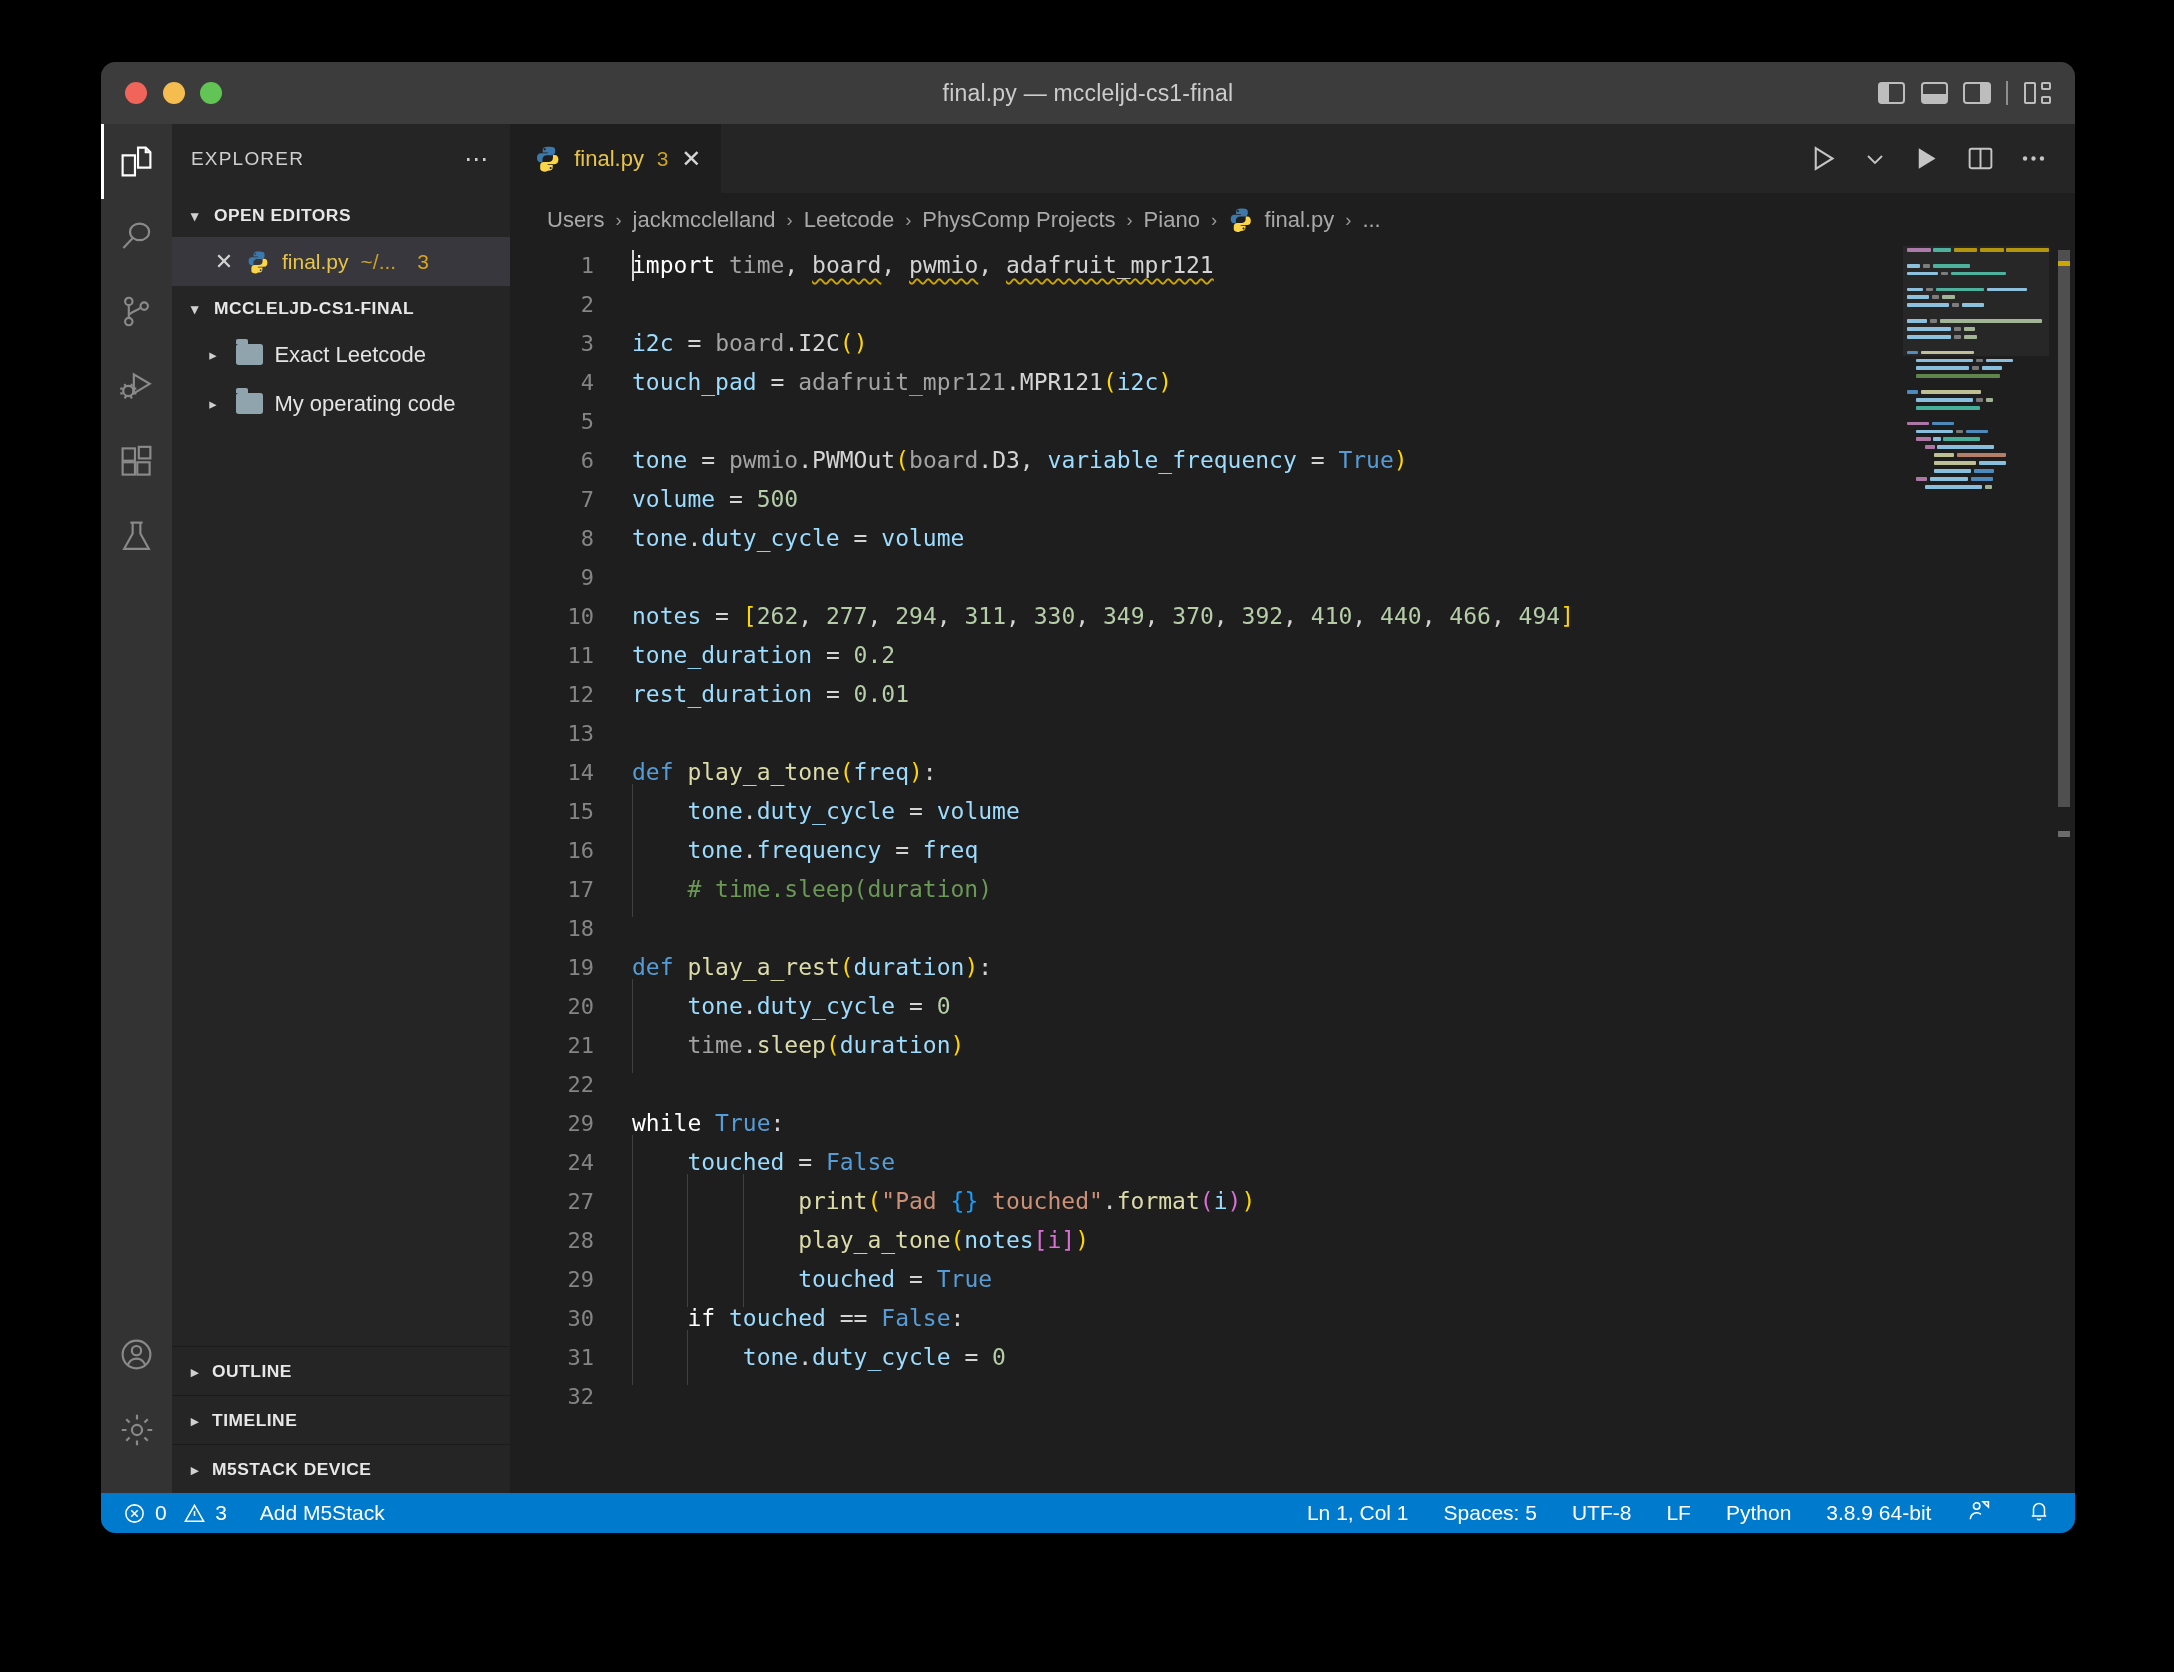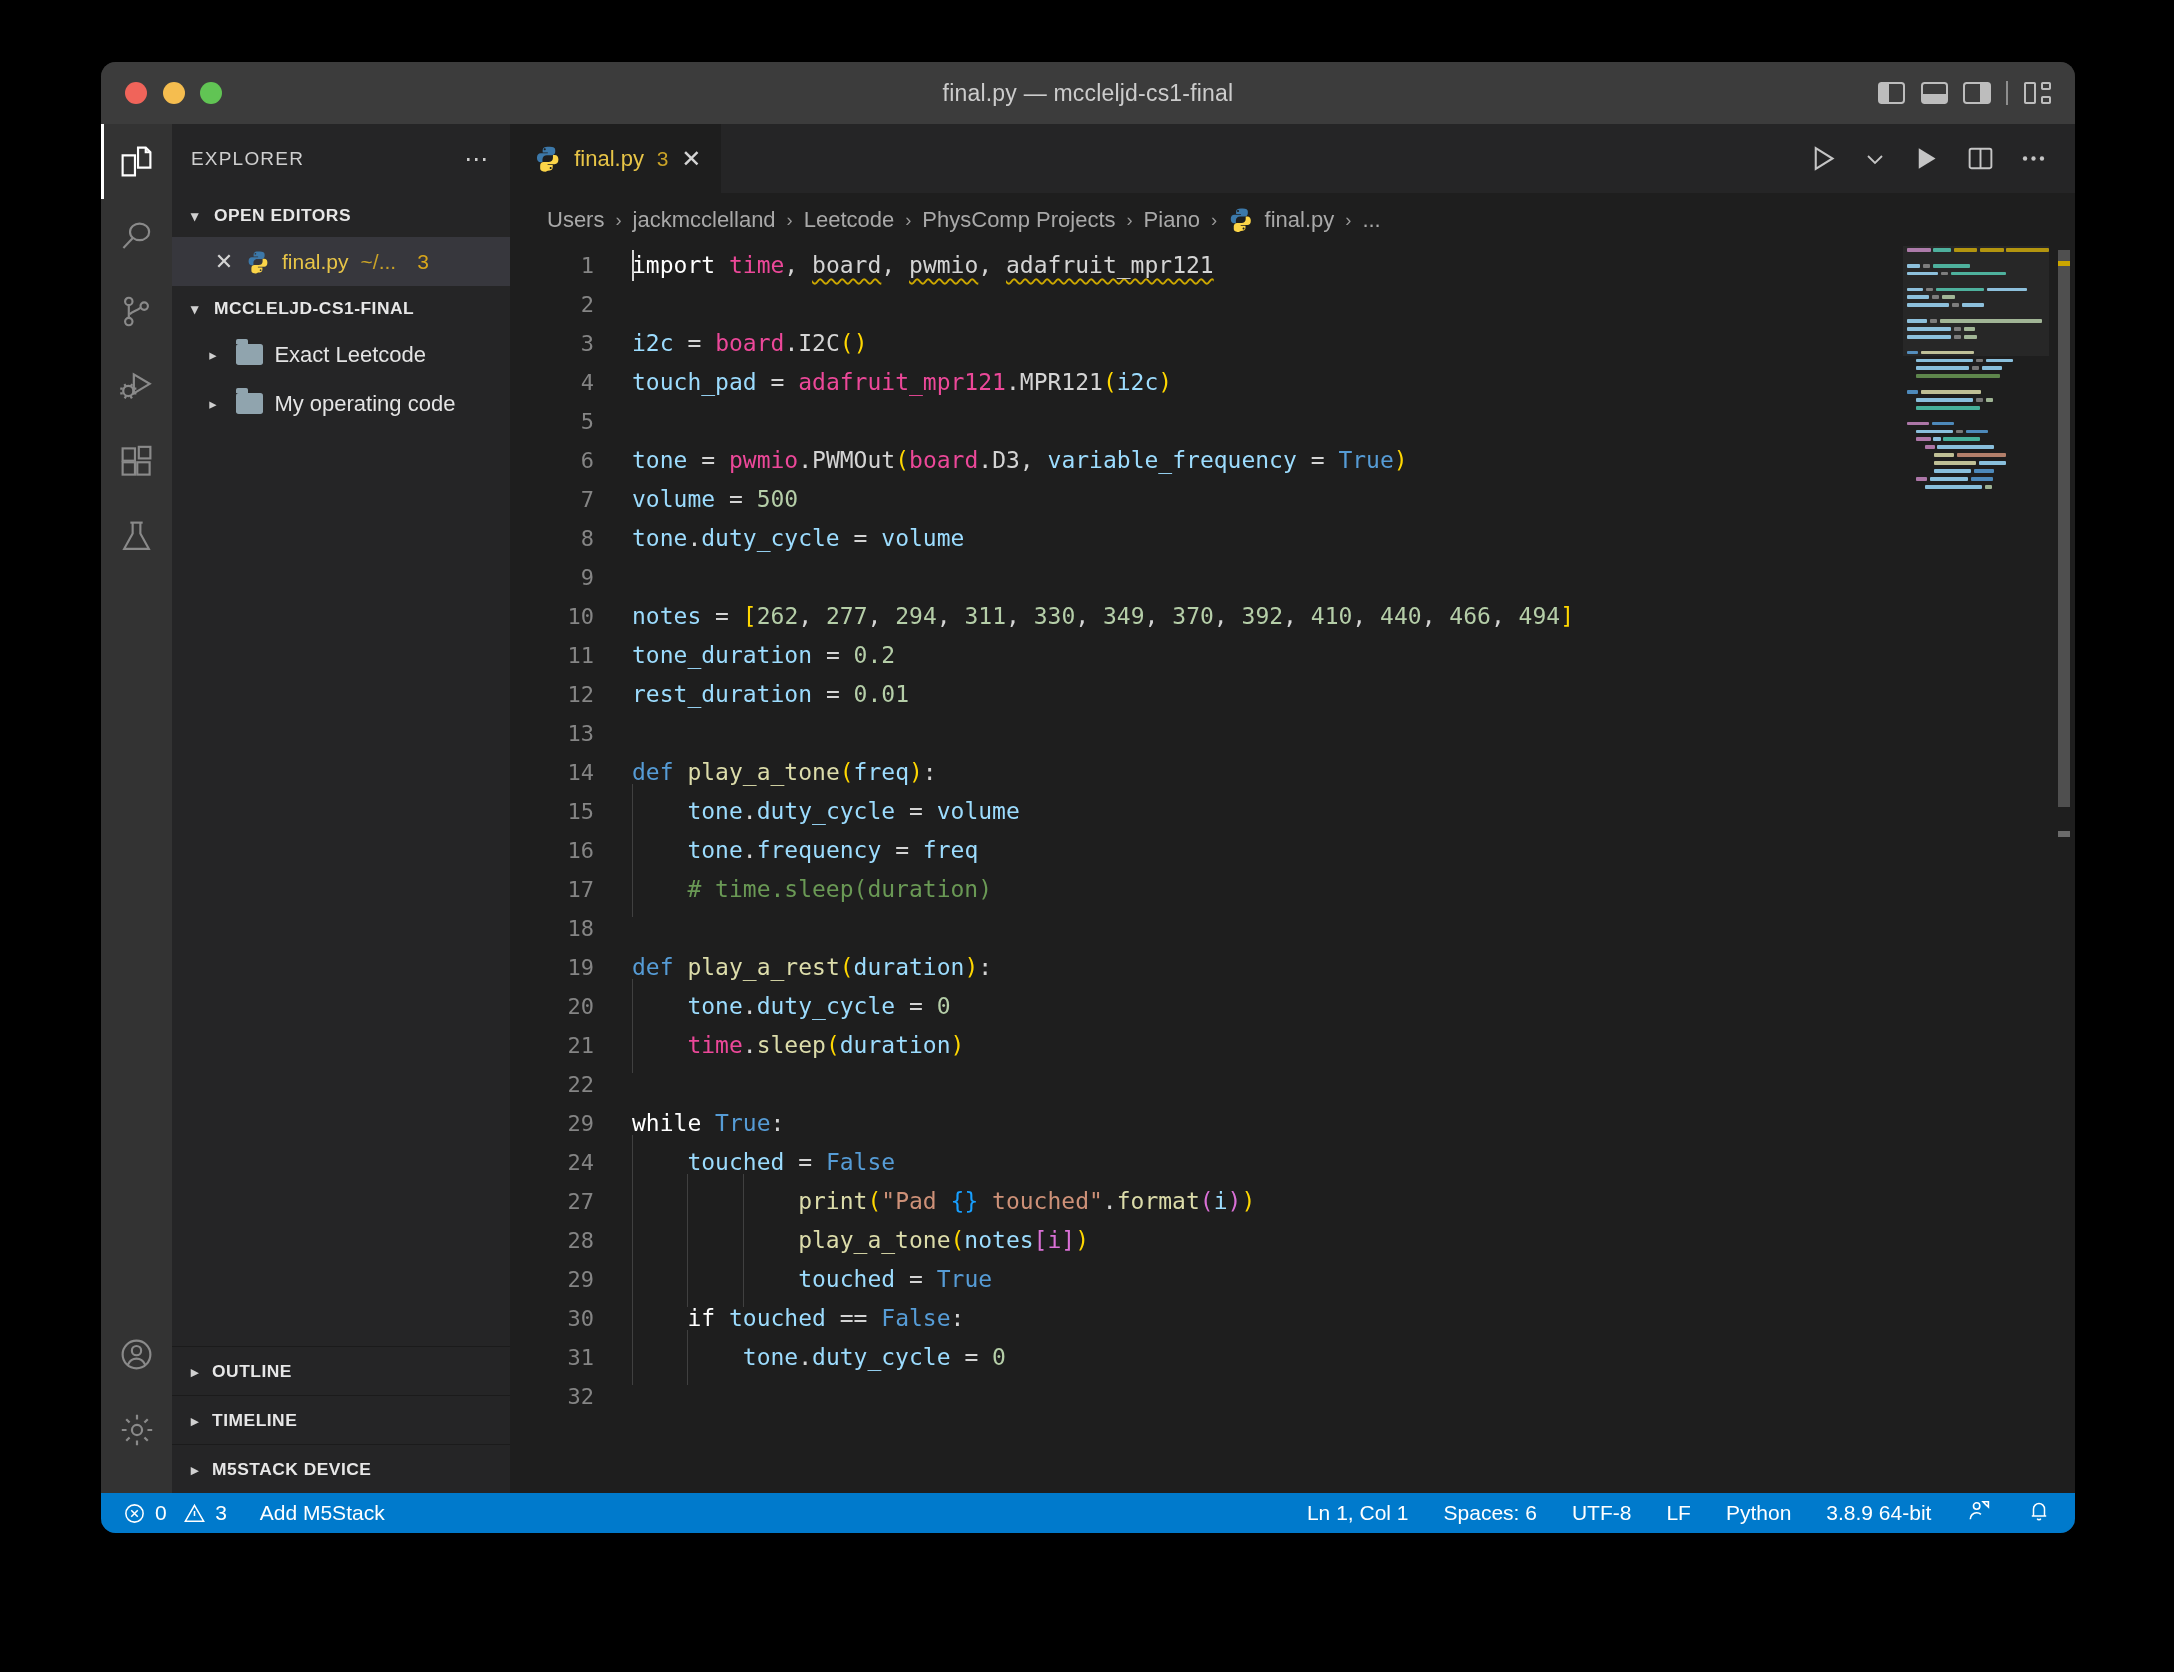--- a/index.html
+++ b/index.html
@@ -83,21 +83,21 @@
     position:absolute;left:0;top:0;right:0;bottom:0;
     font-family:"DejaVu Sans Mono","Liberation Mono",monospace;
     font-size:23px;line-height:39px;
   }
   .cl{display:flex;height:39px;align-items:center;white-space:pre;}
   .ln{width:84px;text-align:right;color:#858585;flex:none;padding-right:38px;box-sizing:content-box;font-size:22px;}
   .src{color:#d4d4d4;position:relative;}
   .ind{display:inline-block;position:relative;}
   .ind::before{content:"";position:absolute;left:0;top:-8.2px;bottom:-8.2px;width:0.9px;background:#404040;}
   .kw{color:#ffffff;} .kw2{color:#569cd6;} .fn{color:#dcdcaa;} .var{color:#9cdcfe;}
-  .num{color:#b5cea8;} .str{color:#ce9178;} .cls{color:#ec4899;} .cmt{color:#6a9955;}
+  .num{color:#b5cea8;} .str{color:#ce9178;} .cls{color:#a3a3a3;} .cmt{color:#6a9955;}
   .p1{color:#ffd700;} .p2{color:#da70d6;} .p3{color:#179fff;} .op{color:#d4d4d4;}
   .squig{text-decoration:underline wavy #cca700;text-decoration-thickness:1.8px;text-underline-offset:4.6px;}
   .caret{position:absolute;left:0;top:3.7px;width:1.8px;height:31px;background:#d4d4d4;}
 
   .minimap{position:absolute;right:25.6px;top:0;width:146px;height:100%;opacity:.85;}
   .mm-line{height:7.9px;display:flex;align-items:center;gap:2.7px;padding-left:3.7px;}
   .mm-b{height:3.7px;border-radius:0.9px;}
   .mm-slider{position:absolute;right:0;top:0;width:146px;height:110px;background:rgba(255,255,255,.05);}
   .scrollbar{position:absolute;right:5.5px;top:3.7px;width:12px;height:557px;background:#4f4f4f;border-radius:0;}
   .overview-mark{position:absolute;right:5.5px;width:12px;height:5.5px;background:#cca700;}
@@ -525,21 +525,21 @@
         <svg width="23" height="23" viewBox="0 0 24 24" fill="none" stroke="#ffffff" stroke-width="1.6" style="margin-left:7.3px">
           <path d="M12 3.5L21.5 20H2.5z"></path>
             <path d="M12 9.5v5.2M12 17.2v.1"></path>
         </svg>
         <span class="sb-item">3</span>
       </div>
       <span class="sb-item" style="margin-left:12.8px">Add M5Stack</span>
     </div>
     <div class="sb-right">
       <span class="sb-item">Ln 1, Col 1</span>
-      <span class="sb-item">Spaces: 6</span>
+      <span class="sb-item">Spaces: 5</span>
       <span class="sb-item">UTF-8</span>
       <span class="sb-item">LF</span>
       <span class="sb-item">Python</span>
       <span class="sb-item">3.8.9 64-bit</span>
       <span>
         <svg width="25.6" height="25.6" viewBox="0 0 24 24" fill="none" stroke="#ffffff" stroke-width="1.5">
           <circle cx="10" cy="7.5" r="3"></circle>
             <path d="M4 20c0-3.6 2.7-6.2 6-6.2 1.5 0 2.9.5 4 1.5"></path>
             <path d="M16 3.5h5v5l-2.2-2z"></path>
         </svg>

